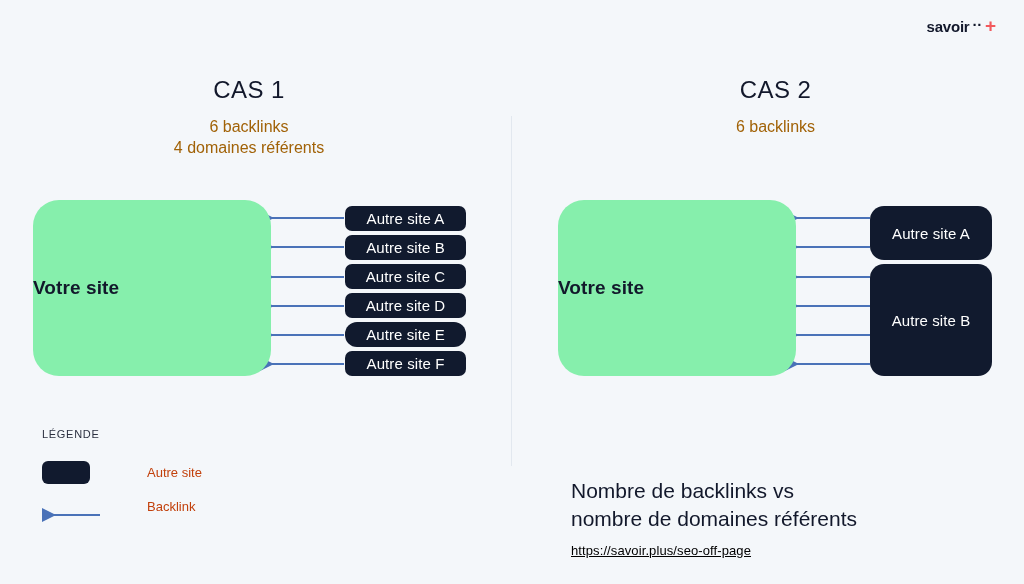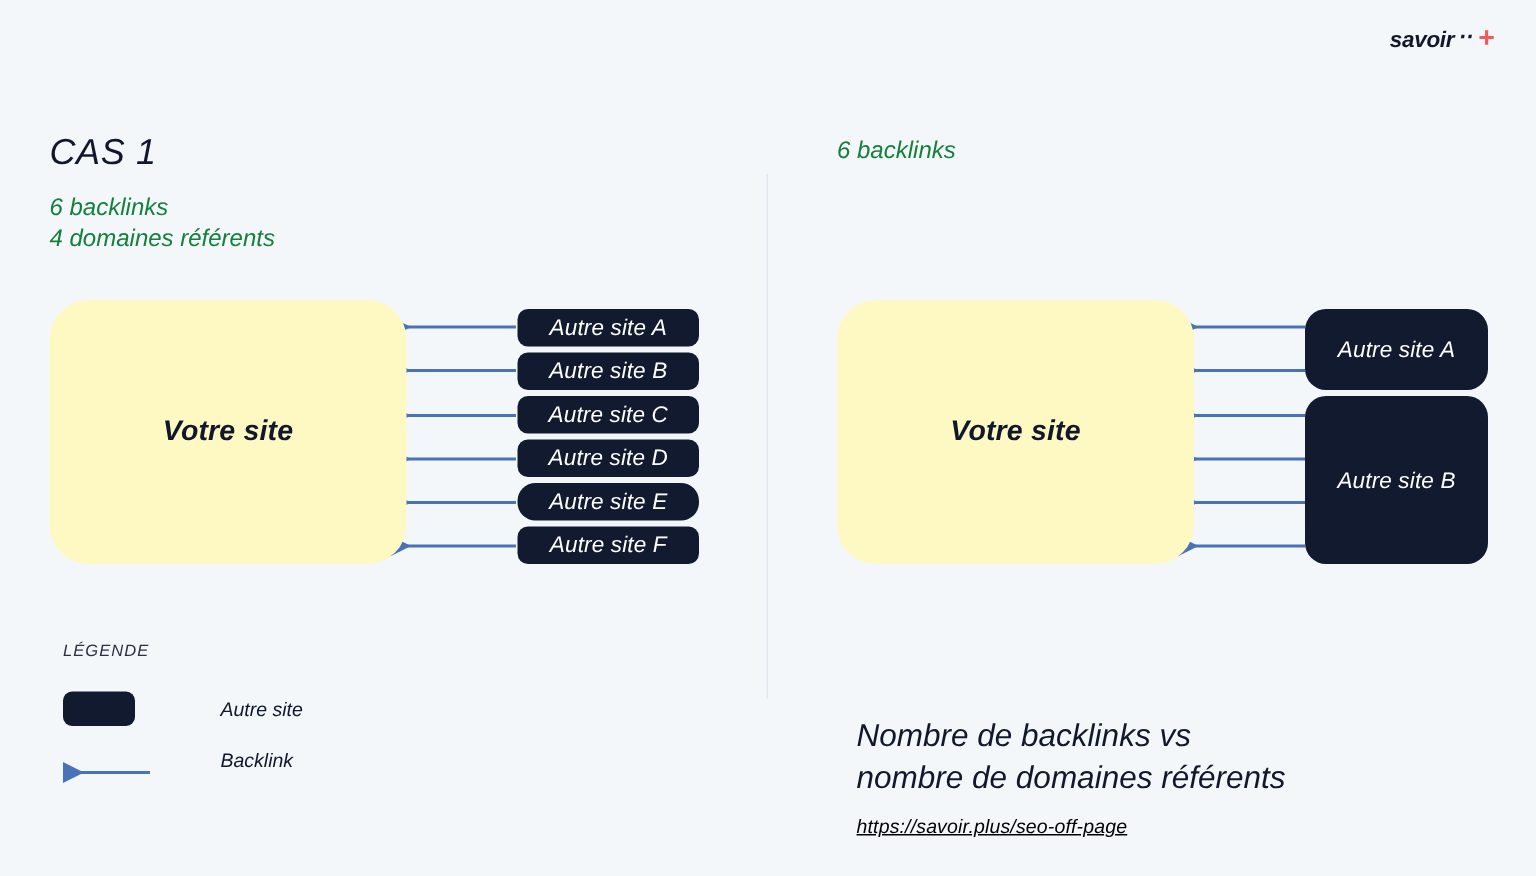--- a/index.html
+++ b/index.html
@@ -13,21 +13,20 @@
     font-family: "Liberation Sans", sans-serif;
     color: #12182b;
     overflow: hidden;
     position: relative;
   }
   .stage {
     position: absolute;
     inset: 0;
     width: 1024px;
     height: 409px;
-    font-style: italic;
   }
 
   
   .logo {
     position: absolute;
     top: 17px;
     right: 28px;
     display: flex;
     align-items: center;
     gap: 3px;
@@ -58,57 +57,58 @@
     left: 511px;
     top: 116px;
     width: 1px;
     height: 350px;
     background: #e2e8ef;
   }
 
   
   .case {
     position: absolute;
-    top: 90px;
+    top: 78px;
+    text-align: center;
   }
   .case-1 { left: 33px;  width: 432px; }
   .case-2 { left: 558px; width: 435px; }
 
   .case-title {
     font-size: 24px;
     font-weight: 400;
     letter-spacing: 0.4px;
     color: #12182b;
     margin: 0 0 14px 0;
     line-height: 1;
   }
   .case-sub {
     font-size: 16px;
     font-weight: 400;
-    color: #15803d;
+    color: #a16207;
     line-height: 21px;
   }
 
   
   .diagram {
     position: absolute;
     top: 0;
     left: 0;
     width: 1024px;
     height: 584px;
     pointer-events: none;
   }
 
   .site-box {
     position: absolute;
-    background: #fef9c3;
+    background: #86efac;
     border-radius: 26px;
     display: flex;
     align-items: center;
-    justify-content: center;
+    justify-content: flex-start;
     font-size: 19px;
     font-weight: 700;
     color: #12182b;
     letter-spacing: 0.1px;
   }
   .site-box-1 { left: 33px;  top: 200px; width: 238px; height: 176px; }
   .site-box-2 { left: 558px; top: 200px; width: 238px; height: 176px; }
 
   .other-site {
     position: absolute;
@@ -148,21 +148,21 @@
     align-items: center;
   }
   .legend-swatch {
     width: 48px;
     height: 23px;
     background: #111a2e;
     border-radius: 6px;
   }
   .legend-label {
     font-size: 13px;
-    color: #0f172a;
+    color: #c2410c;
     margin-left: 49px;
     white-space: nowrap;
   }
 
   
   .caption {
     position: absolute;
     right: 33px;
     top: 477px;
     text-align: left;
@@ -198,20 +198,21 @@
 
   <div class="case case-1">
     <div class="case-title">CAS 1</div>
     <div class="case-sub">
       <div>6 backlinks</div>
       <div>4 domaines référents</div>
     </div>
   </div>
 
   <div class="case case-2">
+    <div class="case-title">CAS 2</div>
     <div class="case-sub">
       <div>6 backlinks</div>
     </div>
   </div>
 
   <svg class="diagram" width="1024" height="584" viewBox="0 0 1024 584" xmlns="http://www.w3.org/2000/svg">
     <defs>
       <marker id="arrowhead" markerWidth="7" markerHeight="7" refX="6" refY="3.5" orient="auto" markerUnits="strokeWidth">
         <path d="M7,0 L0,3.5 L7,7 z" fill="#4a72b8"></path>
       </marker>

